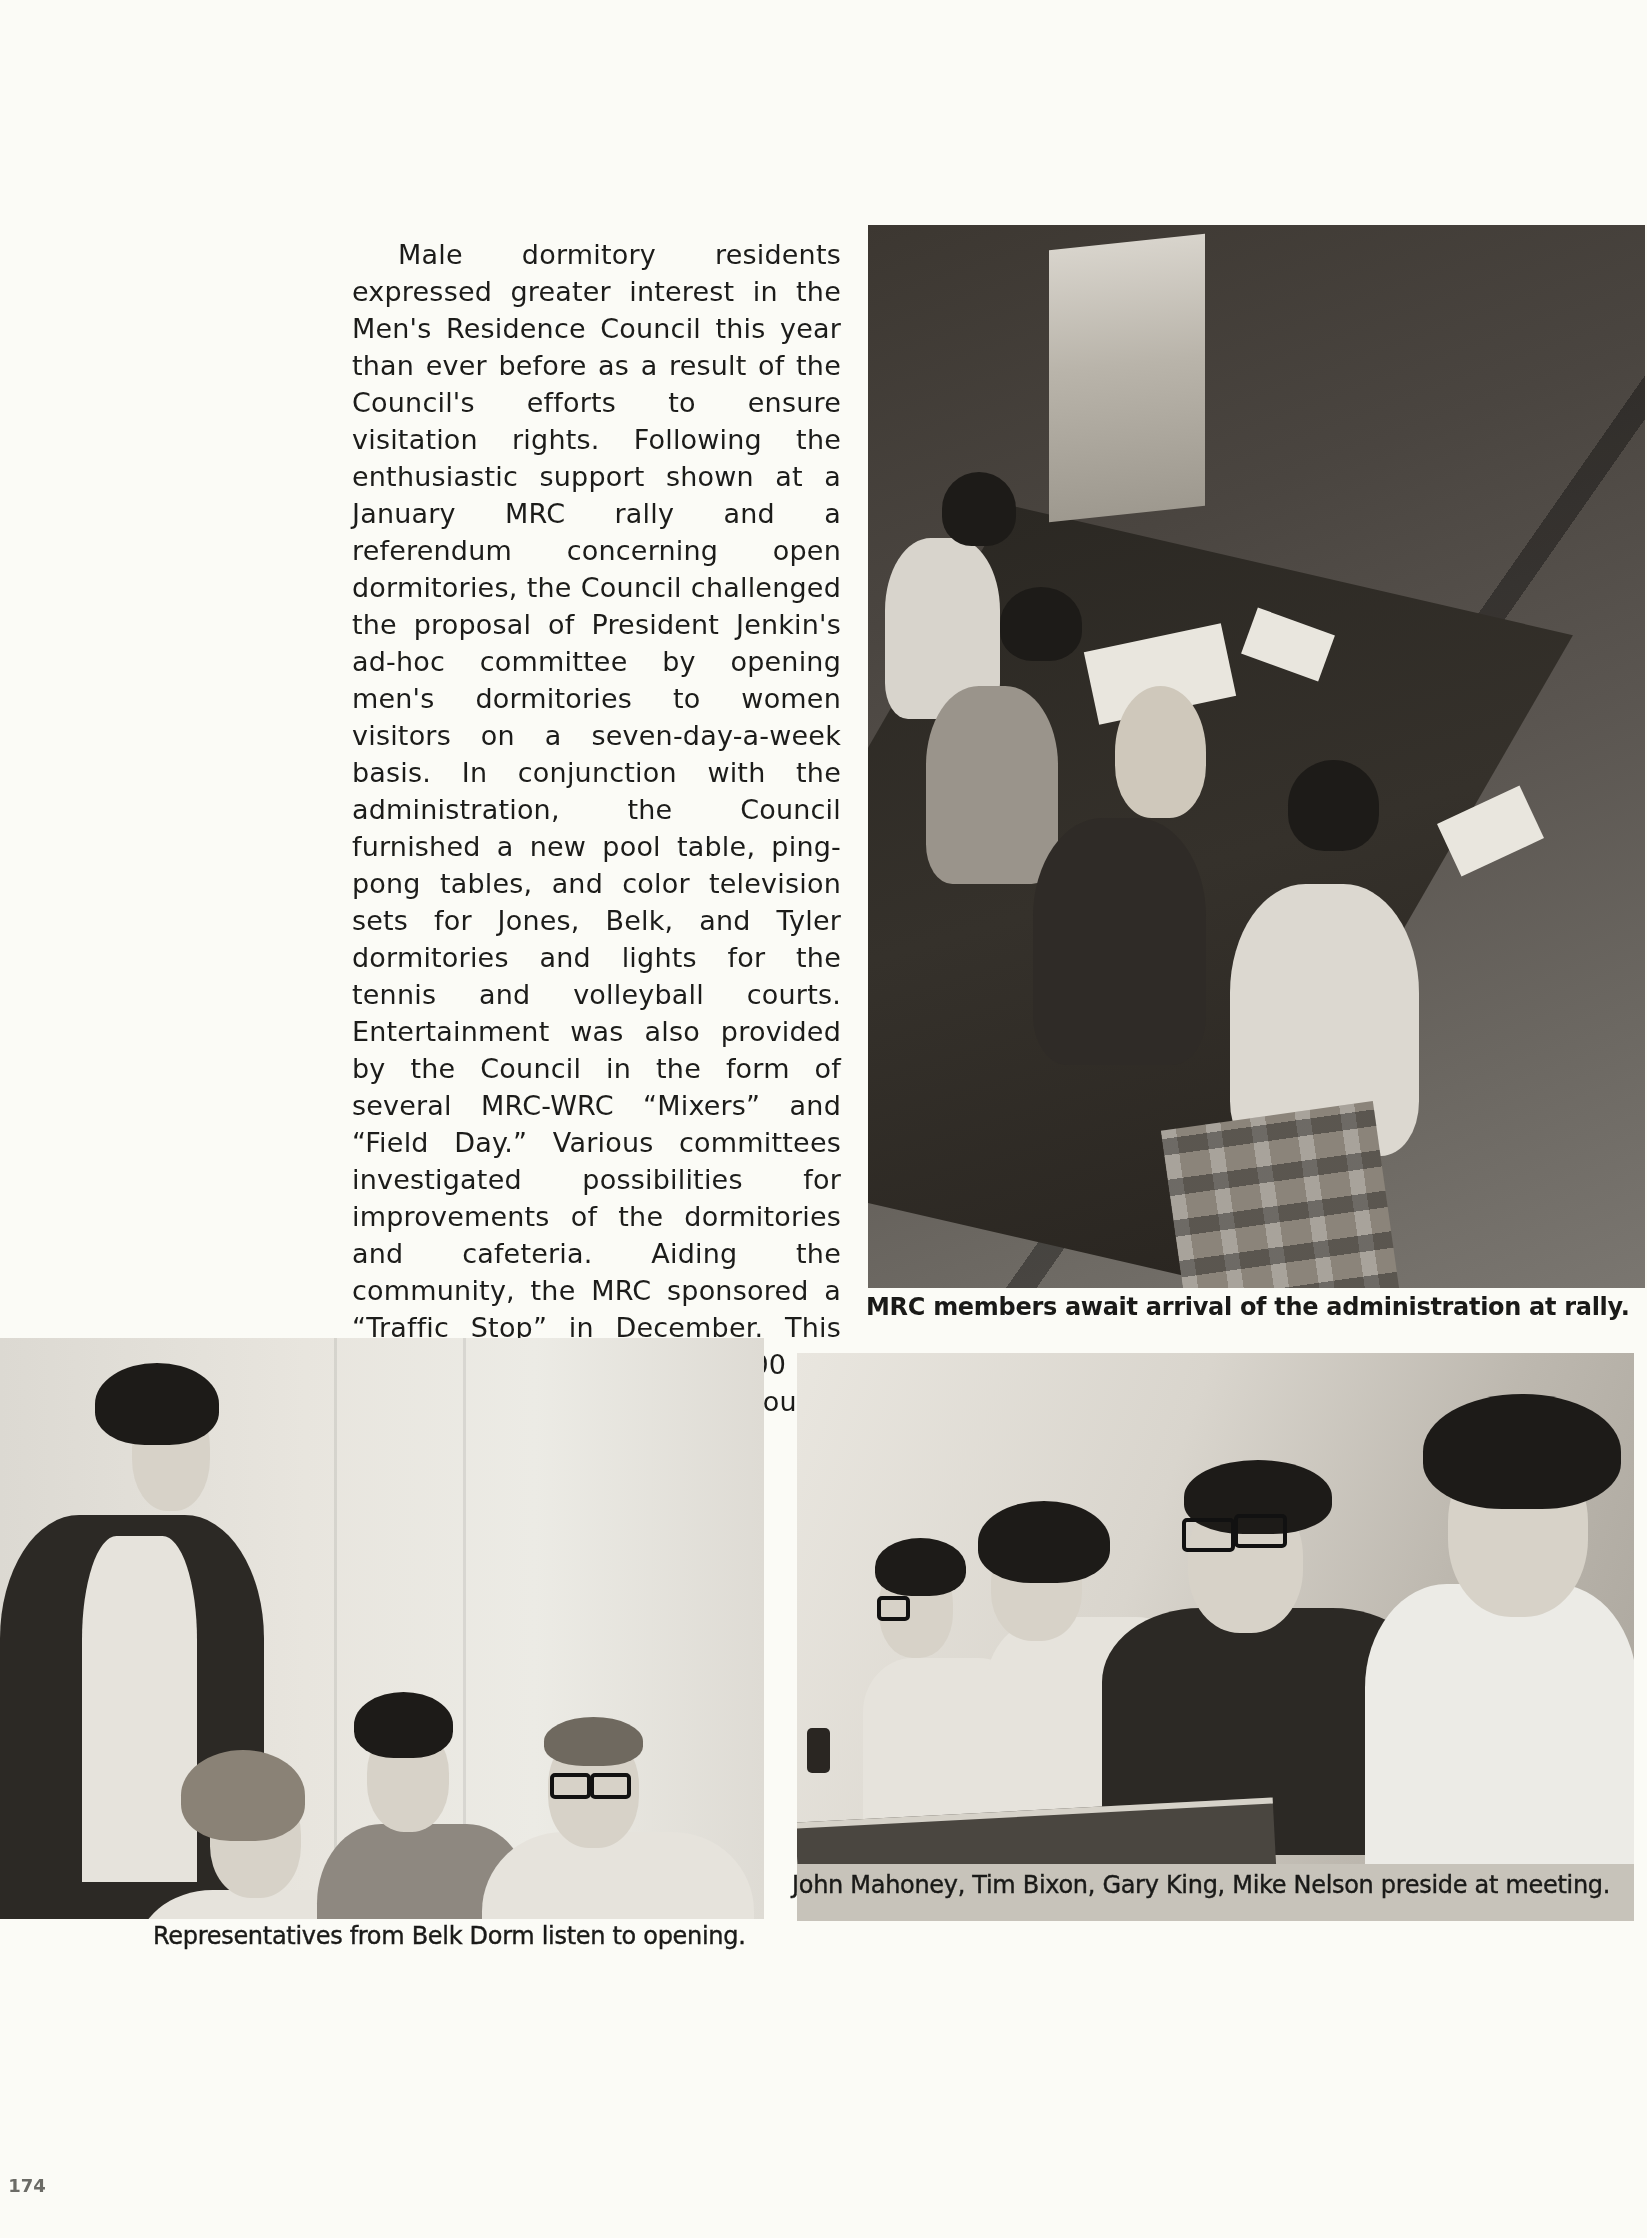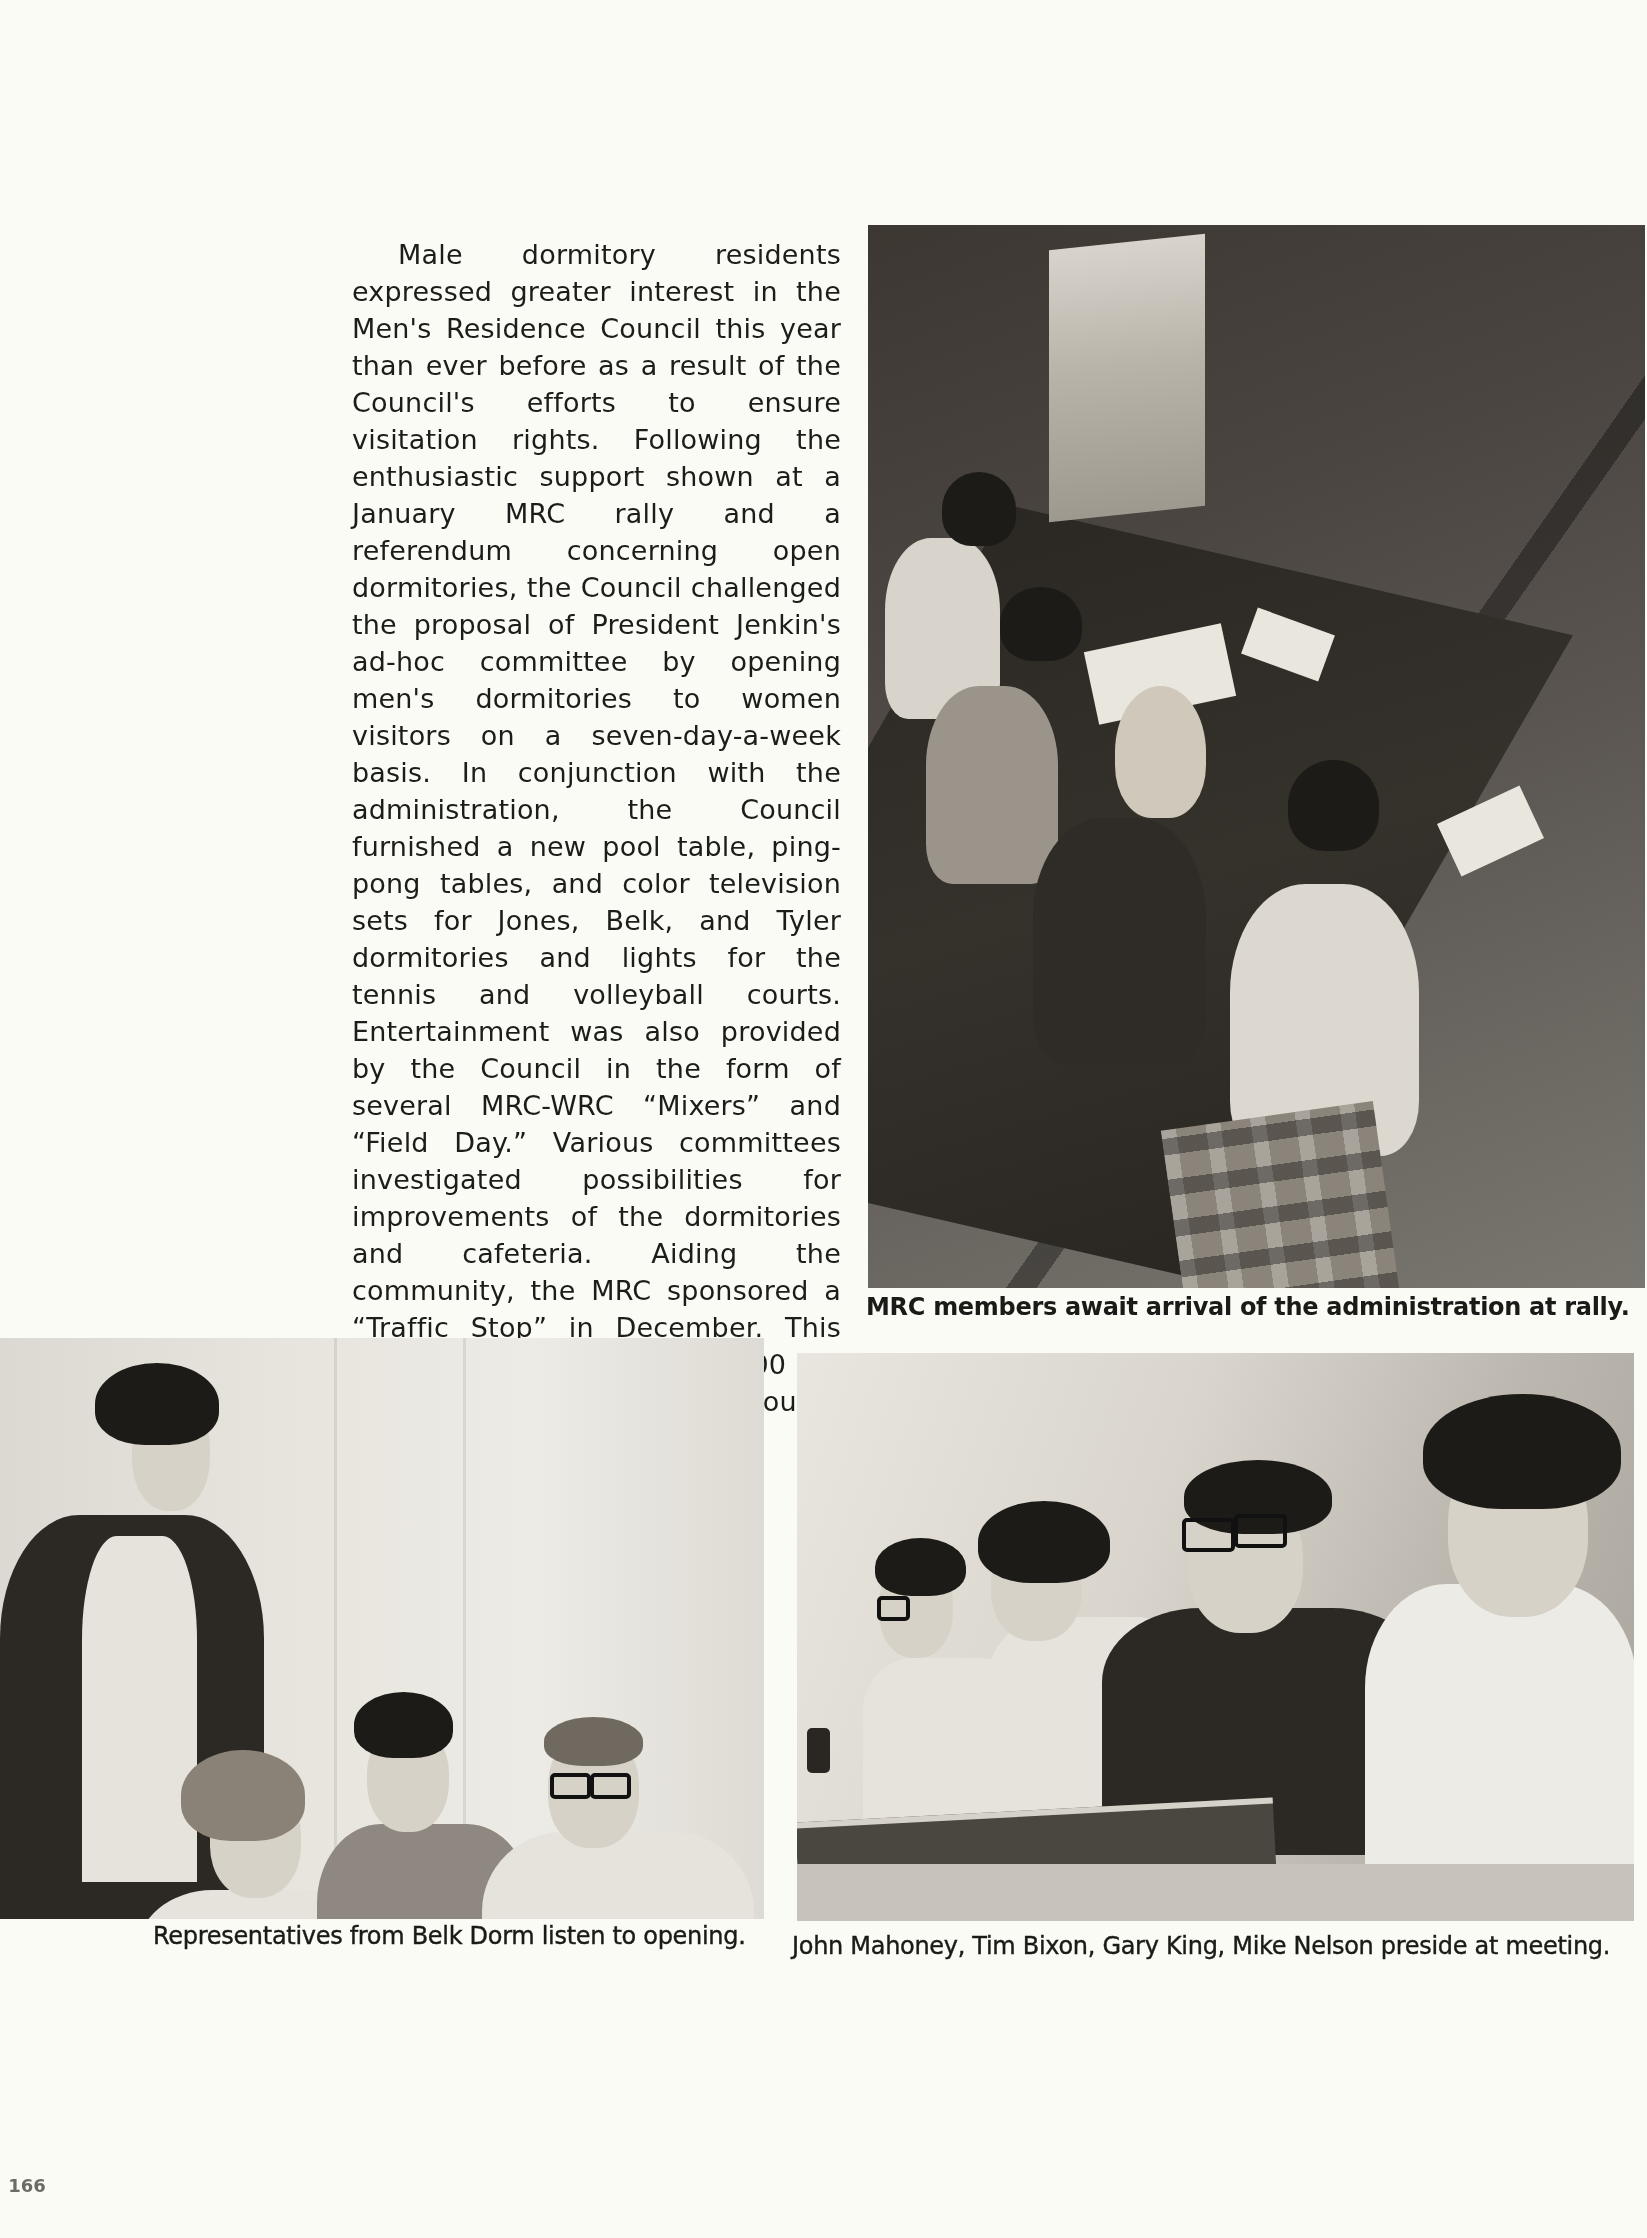--- a/index.html
+++ b/index.html
@@ -80,21 +80,21 @@
     .caption {
       position: absolute;
       font-size: 24px;
       font-weight: bold;
       white-space: nowrap;
       letter-spacing: -0.3px;
       color: #1a1a18;
     }
     #caption-rally { left: 866px; top: 1293px; }
     #caption-belk { left: 153px; top: 1922px; font-weight: normal; -webkit-text-stroke: 0.4px #1a1a18; }
-    #caption-meeting { left: 792px; top: 1932px; font-weight: normal; -webkit-text-stroke: 0.4px #1a1a18; }
+    #caption-meeting { left: 792px; top: 1871px; font-weight: normal; -webkit-text-stroke: 0.4px #1a1a18; }
 
     .page-number {
       position: absolute; left: 8.2px; top: 2175px;
       font-size: 18px; font-weight: bold; color: #6b6b66;
     }
   </style>
 </head>
 <body>
 
 <div class="body-text">
@@ -164,14 +164,14 @@
   <div class="shirt-light" style="left:568px;top:231px;width:272px;height:346px;background:#ecebe6;"></div>
   <div class="face" style="left:651px;top:91px;width:140px;height:173px;"></div>
   <div class="hair" style="left:626px;top:41px;width:198px;height:115px;"></div>
 
   <div style="position:absolute;left:0;top:457px;width:478px;height:74px;background:#4a4640;border-top:6.6px solid #d6d2c9;transform:rotate(-3deg);"></div>
   <div style="position:absolute;left:0;top:511px;width:837px;height:58px;background:#c7c3ba;"></div>
   <div style="position:absolute;left:10px;top:375px;width:23px;height:45px;background:#2a2622;border-radius:5px;"></div>
 </div>
 <div class="caption" id="caption-meeting">John Mahoney, Tim Bixon, Gary King, Mike Nelson preside at meeting.</div>
 
-<div class="page-number">166</div>
+<div class="page-number">174</div>
 
 
 </body></html>

